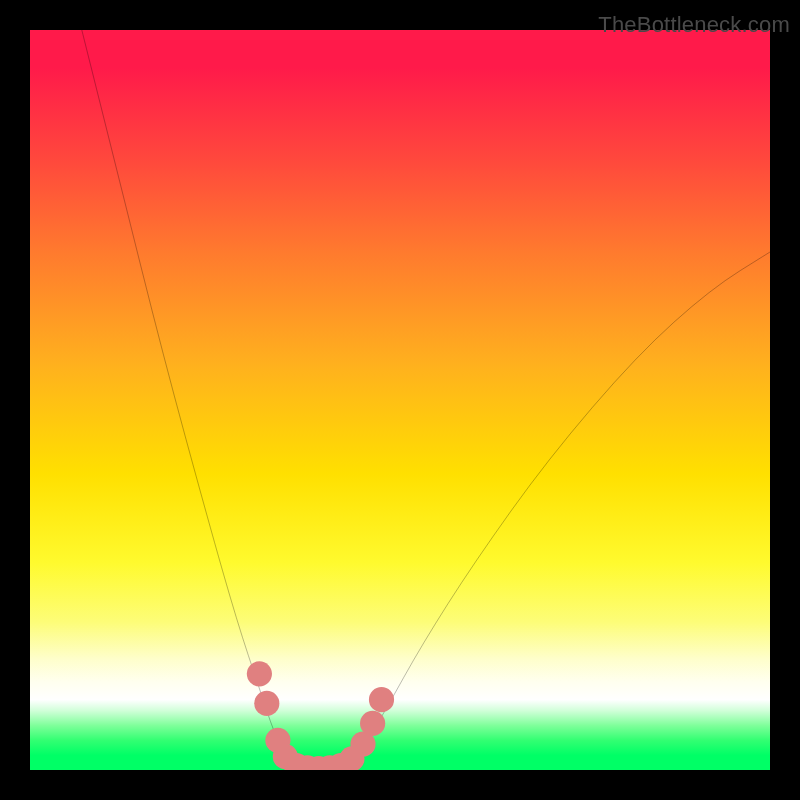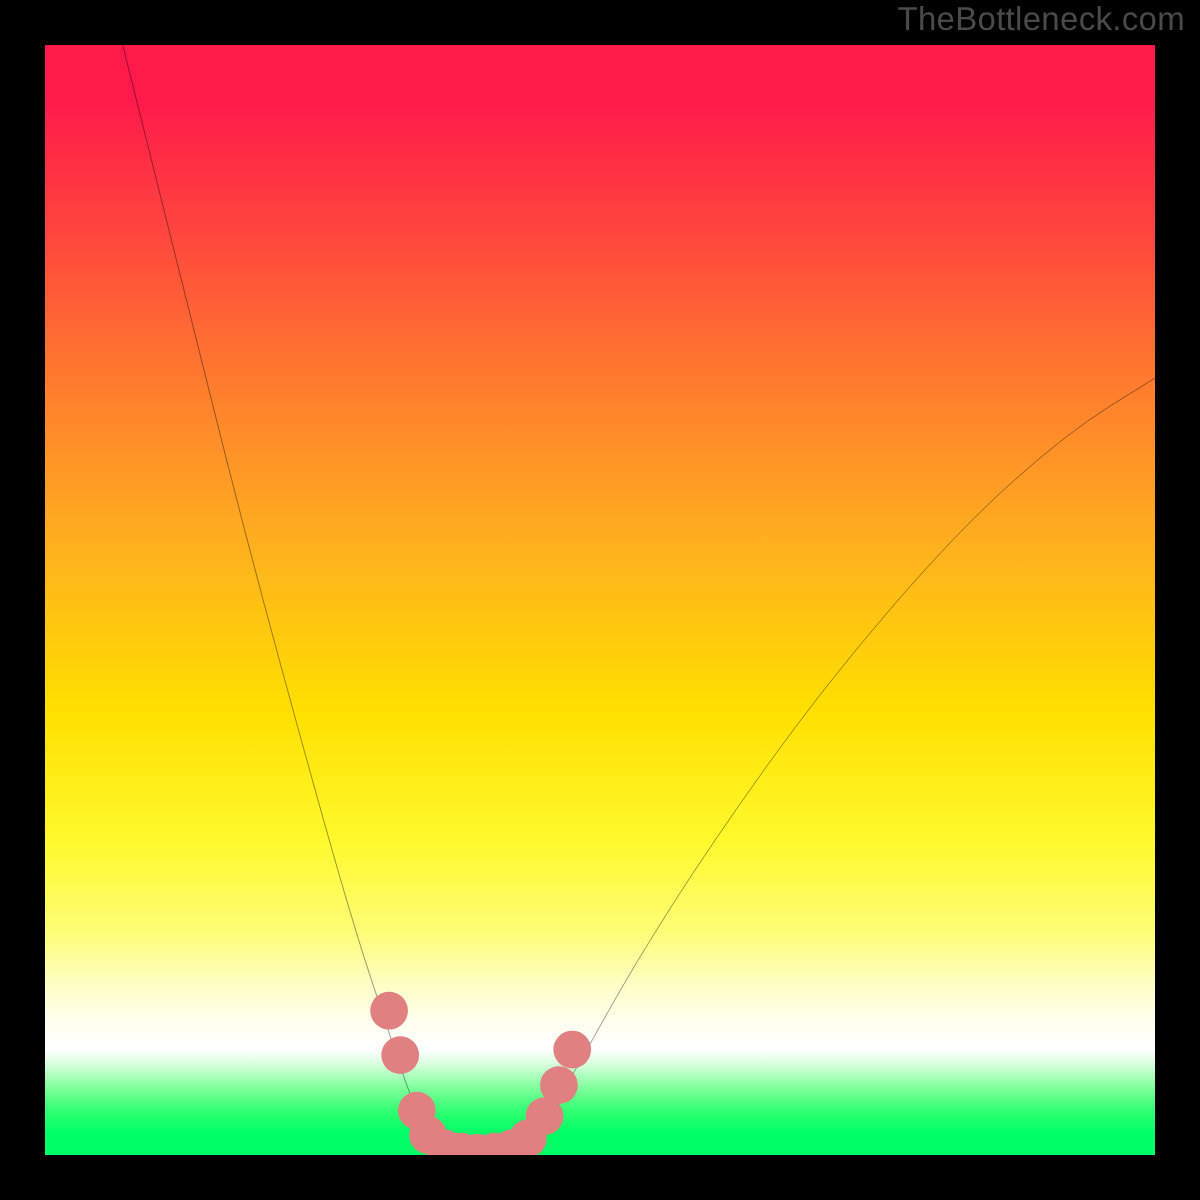--- a/index.html
+++ b/index.html
@@ -12,21 +12,21 @@
     font-family: Arial, Helvetica, sans-serif;
   }
   .outer {
     position: relative;
     width: 800px;
     height: 800px;
     background: #000;
   }
   .watermark {
     position: absolute;
-    top: 0;
+    top: 12px;
     right: 10px;
     color: #4a4a4a;
     font-size: 22px;
     font-weight: 400;
     letter-spacing: 0.2px;
     z-index: 10;
   }
   .plot {
     position: absolute;
     left: 30px;

